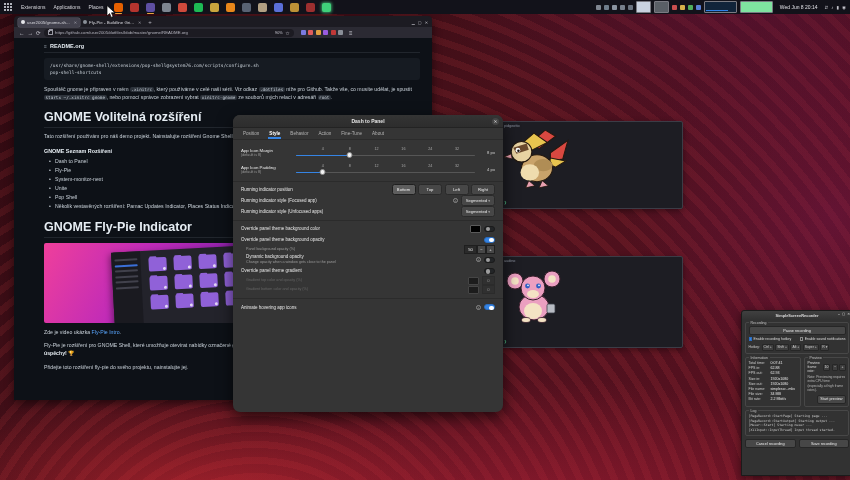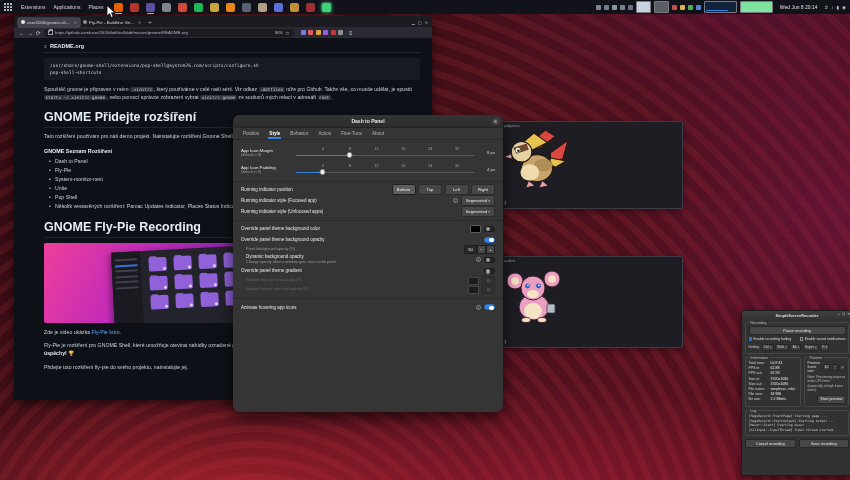--- a/index.html
+++ b/index.html
@@ -264,32 +264,32 @@
   <div class="content">
     <div class="fhdr">
       <span class="ic">≡</span>
       <span>README.org</span>
     </div>
     <div class="codeblock">
       <div>/usr/share/gnome-shell/extensions/pop-shell@system76.com/scripts/configure.sh</div>
       <div>pop-shell-shortcuts</div>
     </div>
     <p class="gp"><span>Spouštěč gnome je připraven v mém </span><span class="chip">.xinitrc</span><span>, který používáme v celé naší sérii. Viz odkaz </span><span class="chip">.dotfiles</span><span> níže pro Github. Takže vše, co musíte udělat, je spustit </span><span class="chip">startx ~/.xinitrc gnome</span><span>, nebo pomocí správce zobrazení vybrat </span><span class="chip">xinitrc-gnome</span><span> ze souborů mých relací v adresáři </span><span class="chip">root</span><span>.</span></p>
-    <h1 class="gh">GNOME Přidejte rozšíření</h1>
+    <h1 class="gh">GNOME Volitelná rozšíření</h1>
     <p class="gp">Tato rozšíření používám pro náš demo projekt. Nainstalujte rozšíření Gnome Shell z odkazů níže.</p>
     <div class="gh4">GNOME Seznam Rozšíření</div>
     <ul class="gl">
       <li>Dash to Panel</li>
       <li>Fly-Pie</li>
       <li>System-monitor-next</li>
       <li>Unite</li>
       <li>Pop Shell</li>
       <li>Několik vestavěných rozšíření: Pamac Updates Indicator, Places Status Indicator</li>
     </ul>
-    <h1 class="gh">GNOME Fly-Pie Recording</h1>
+    <h1 class="gh">GNOME Fly-Pie Indicator</h1>
     <div class="flypie">
       <div class="fm">
         <div class="fm-side">
           <i></i>
             <i class="sel"></i>
             <i></i>
             <i></i>
             <i></i>
             <i></i>
         </div>

